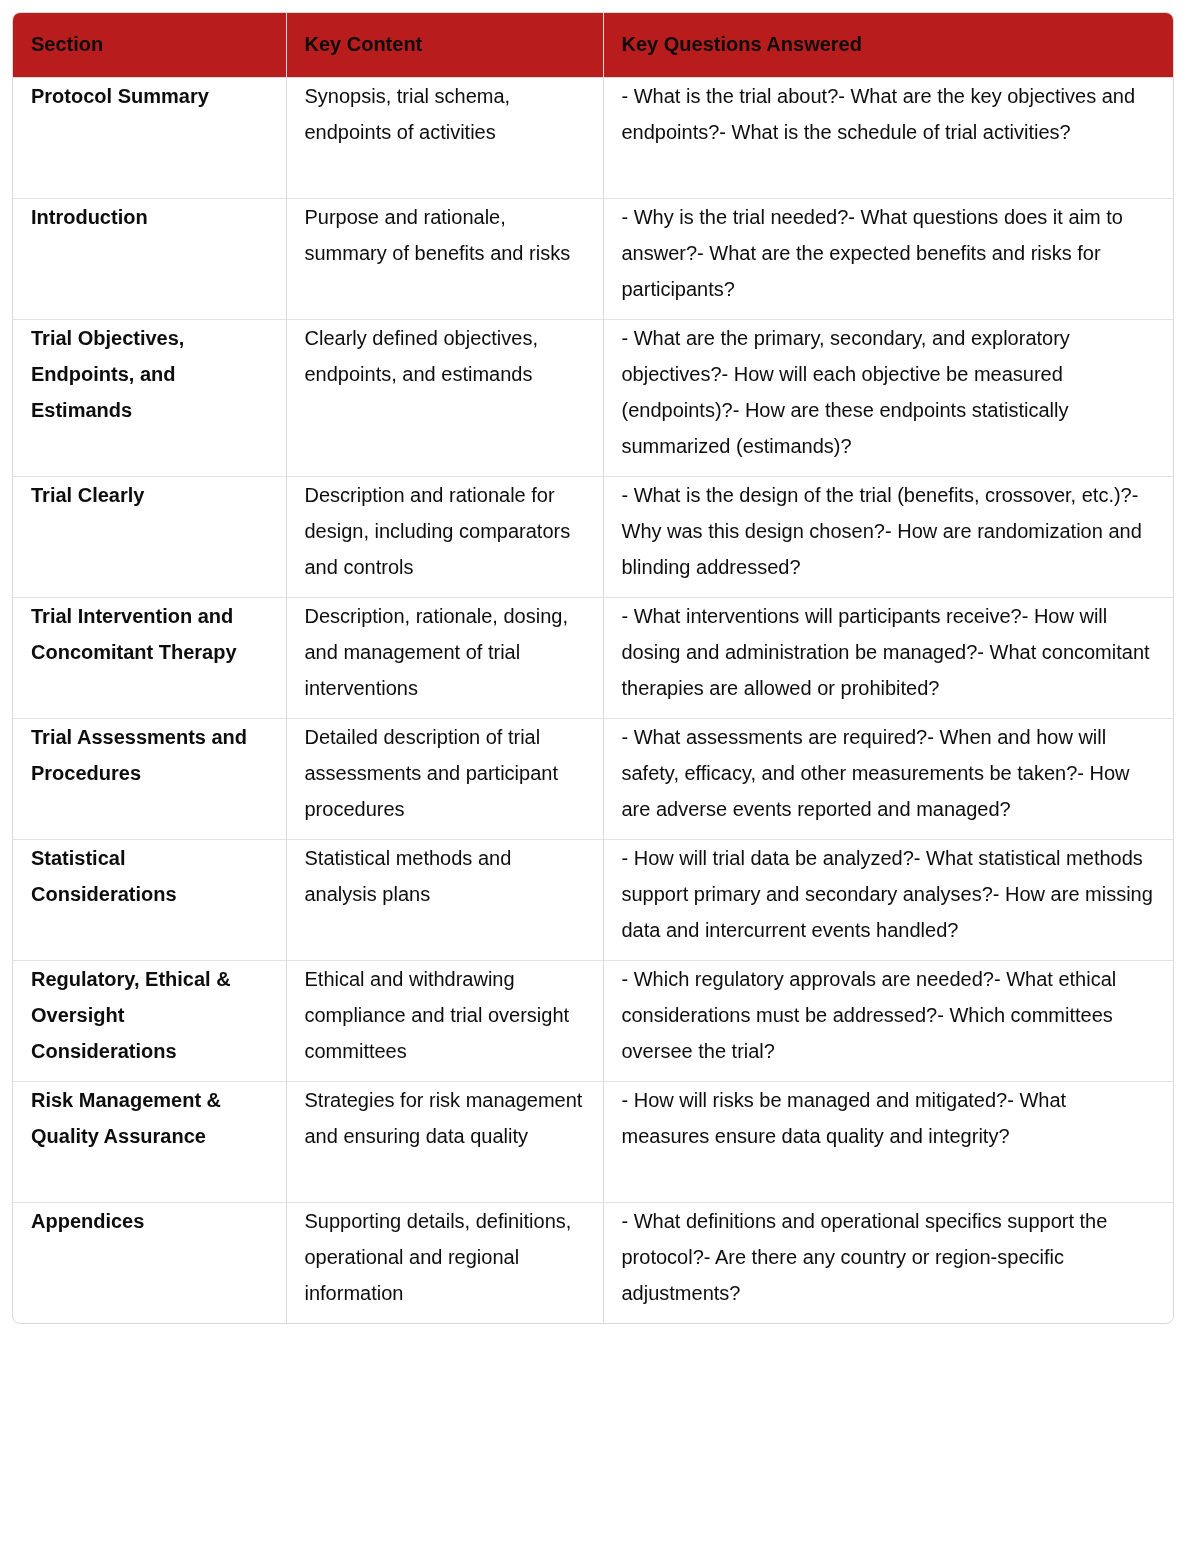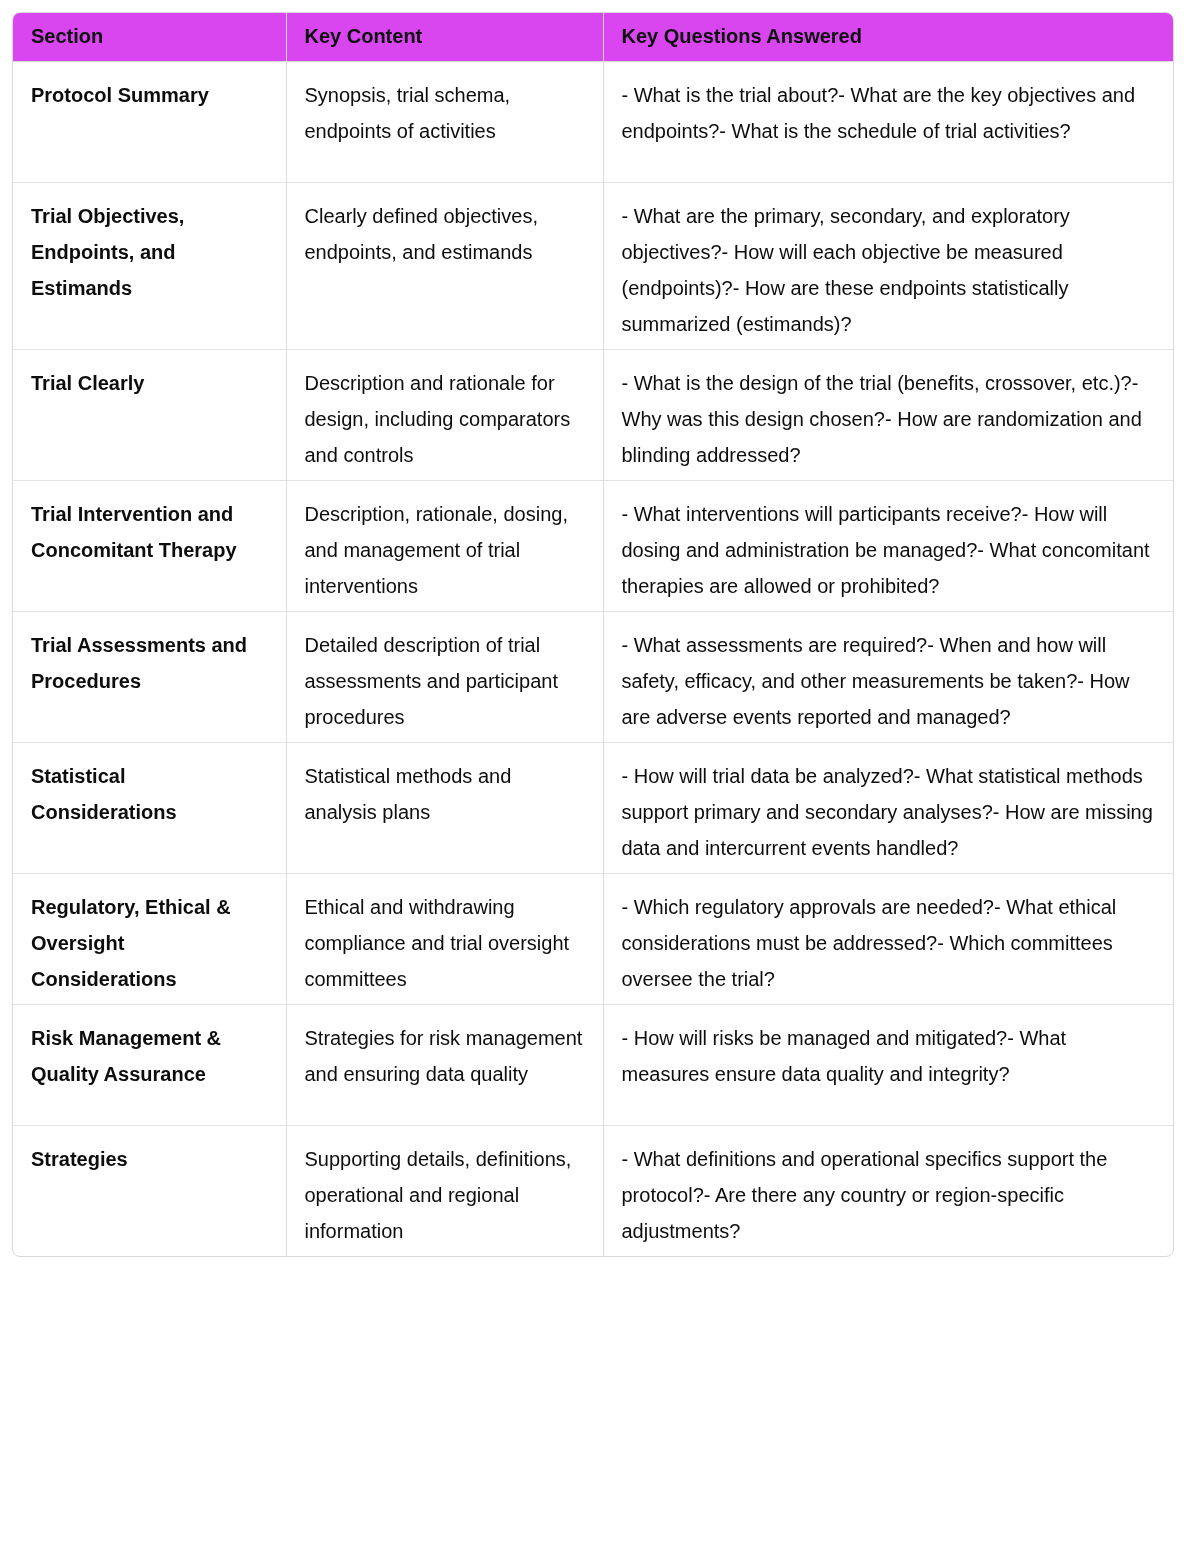--- a/index.html
+++ b/index.html
@@ -26,38 +26,38 @@
     }
     table {
       width: 100%;
       border-collapse: collapse;
       table-layout: fixed;
     }
     col.c1 { width: 273px; }
     col.c2 { width: 317px; }
     col.c3 { width: auto; }
     thead tr {
-      background: #d946ef;
-      height: 48px;
+      background: #b91c1c;
+      height: 64px;
     }
     th {
       text-align: left;
       font-weight: bold;
       font-size: 20px;
       padding: 0 18px;
       vertical-align: middle;
       border-left: 1px solid #d9d9d9;
       border-bottom: 1px solid #d9d9d9;
       color: #0d0d0d;
     }
     th:first-child { border-left: none; }
     td {
       font-size: 20px;
       line-height: 36px;
-      padding: 15px 18px 7px 18px;
+      padding: 0 18px 7px 18px;
       vertical-align: top;
       border-left: 1px solid #d9d9d9;
       border-top: 1px solid #e3e3e3;
       box-sizing: border-box;
     }
     td:first-child {
       border-left: none;
       font-weight: bold;
     }
     tbody tr:first-child td { border-top: none; }
@@ -79,20 +79,25 @@
         <th>Section</th>
         <th>Key Content</th>
         <th>Key Questions Answered</th>
       </tr>
     </thead>
     <tbody>
       <tr>
         <td>Protocol Summary</td>
         <td>Synopsis, trial schema, endpoints of activities</td>
         <td>- What is the trial about?- What are the key objectives and endpoints?- What is the schedule of trial activities?</td>
+      </tr>
+      <tr>
+        <td>Introduction</td>
+        <td>Purpose and rationale, summary of benefits and risks</td>
+        <td>- Why is the trial needed?- What questions does it aim to answer?- What are the expected benefits and risks for participants?</td>
       </tr>
       <tr class="tall">
         <td>Trial Objectives, Endpoints, and Estimands</td>
         <td>Clearly defined objectives, endpoints, and estimands</td>
         <td>- What are the primary, secondary, and exploratory objectives?- How will each objective be measured (endpoints)?- How are these endpoints statistically summarized (estimands)?</td>
       </tr>
       <tr>
         <td>Trial Clearly</td>
         <td>Description and rationale for design, including comparators and controls</td>
         <td>- What is the design of the trial (benefits, crossover, etc.)?- Why was this design chosen?- How are randomization and blinding addressed?</td>
@@ -116,19 +121,19 @@
         <td>Regulatory, Ethical &amp; Oversight Considerations</td>
         <td>Ethical and withdrawing compliance and trial oversight committees</td>
         <td>- Which regulatory approvals are needed?- What ethical considerations must be addressed?- Which committees oversee the trial?</td>
       </tr>
       <tr>
         <td>Risk Management &amp; Quality Assurance</td>
         <td>Strategies for risk management and ensuring data quality</td>
         <td>- How will risks be managed and mitigated?- What measures ensure data quality and integrity?</td>
       </tr>
       <tr>
-        <td>Strategies</td>
+        <td>Appendices</td>
         <td>Supporting details, definitions, operational and regional information</td>
         <td>- What definitions and operational specifics support the protocol?- Are there any country or region-specific adjustments?</td>
       </tr>
     </tbody>
   </table>
 </div>
 
 </body></html>

